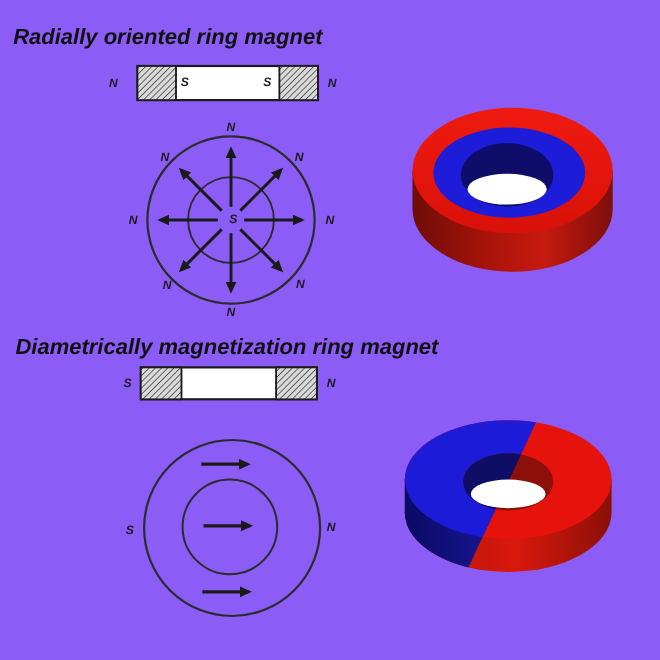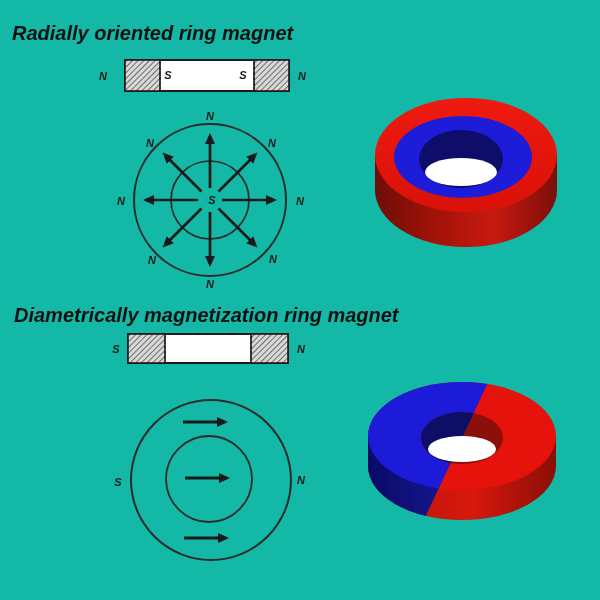--- a/index.html
+++ b/index.html
@@ -8,21 +8,21 @@
     background: #ffffff;
     width: 600px;
     height: 600px;
     overflow: hidden;
     font-family: "Liberation Sans", sans-serif;
   }
   .canvas {
     position: relative;
     width: 600px;
     height: 600px;
-    background: #14b8a6;
+    background: #8b5cf6;
   }
   svg { display: block; }
   text {
     font-family: "Liberation Sans", sans-serif;
     font-weight: bold;
     font-style: italic;
     fill: #1a1a1a;
   }
   .title { font-size: 20px; fill: #111111; }
   .lbl-c { font-size: 11px; text-anchor: middle; dominant-baseline: central; }

